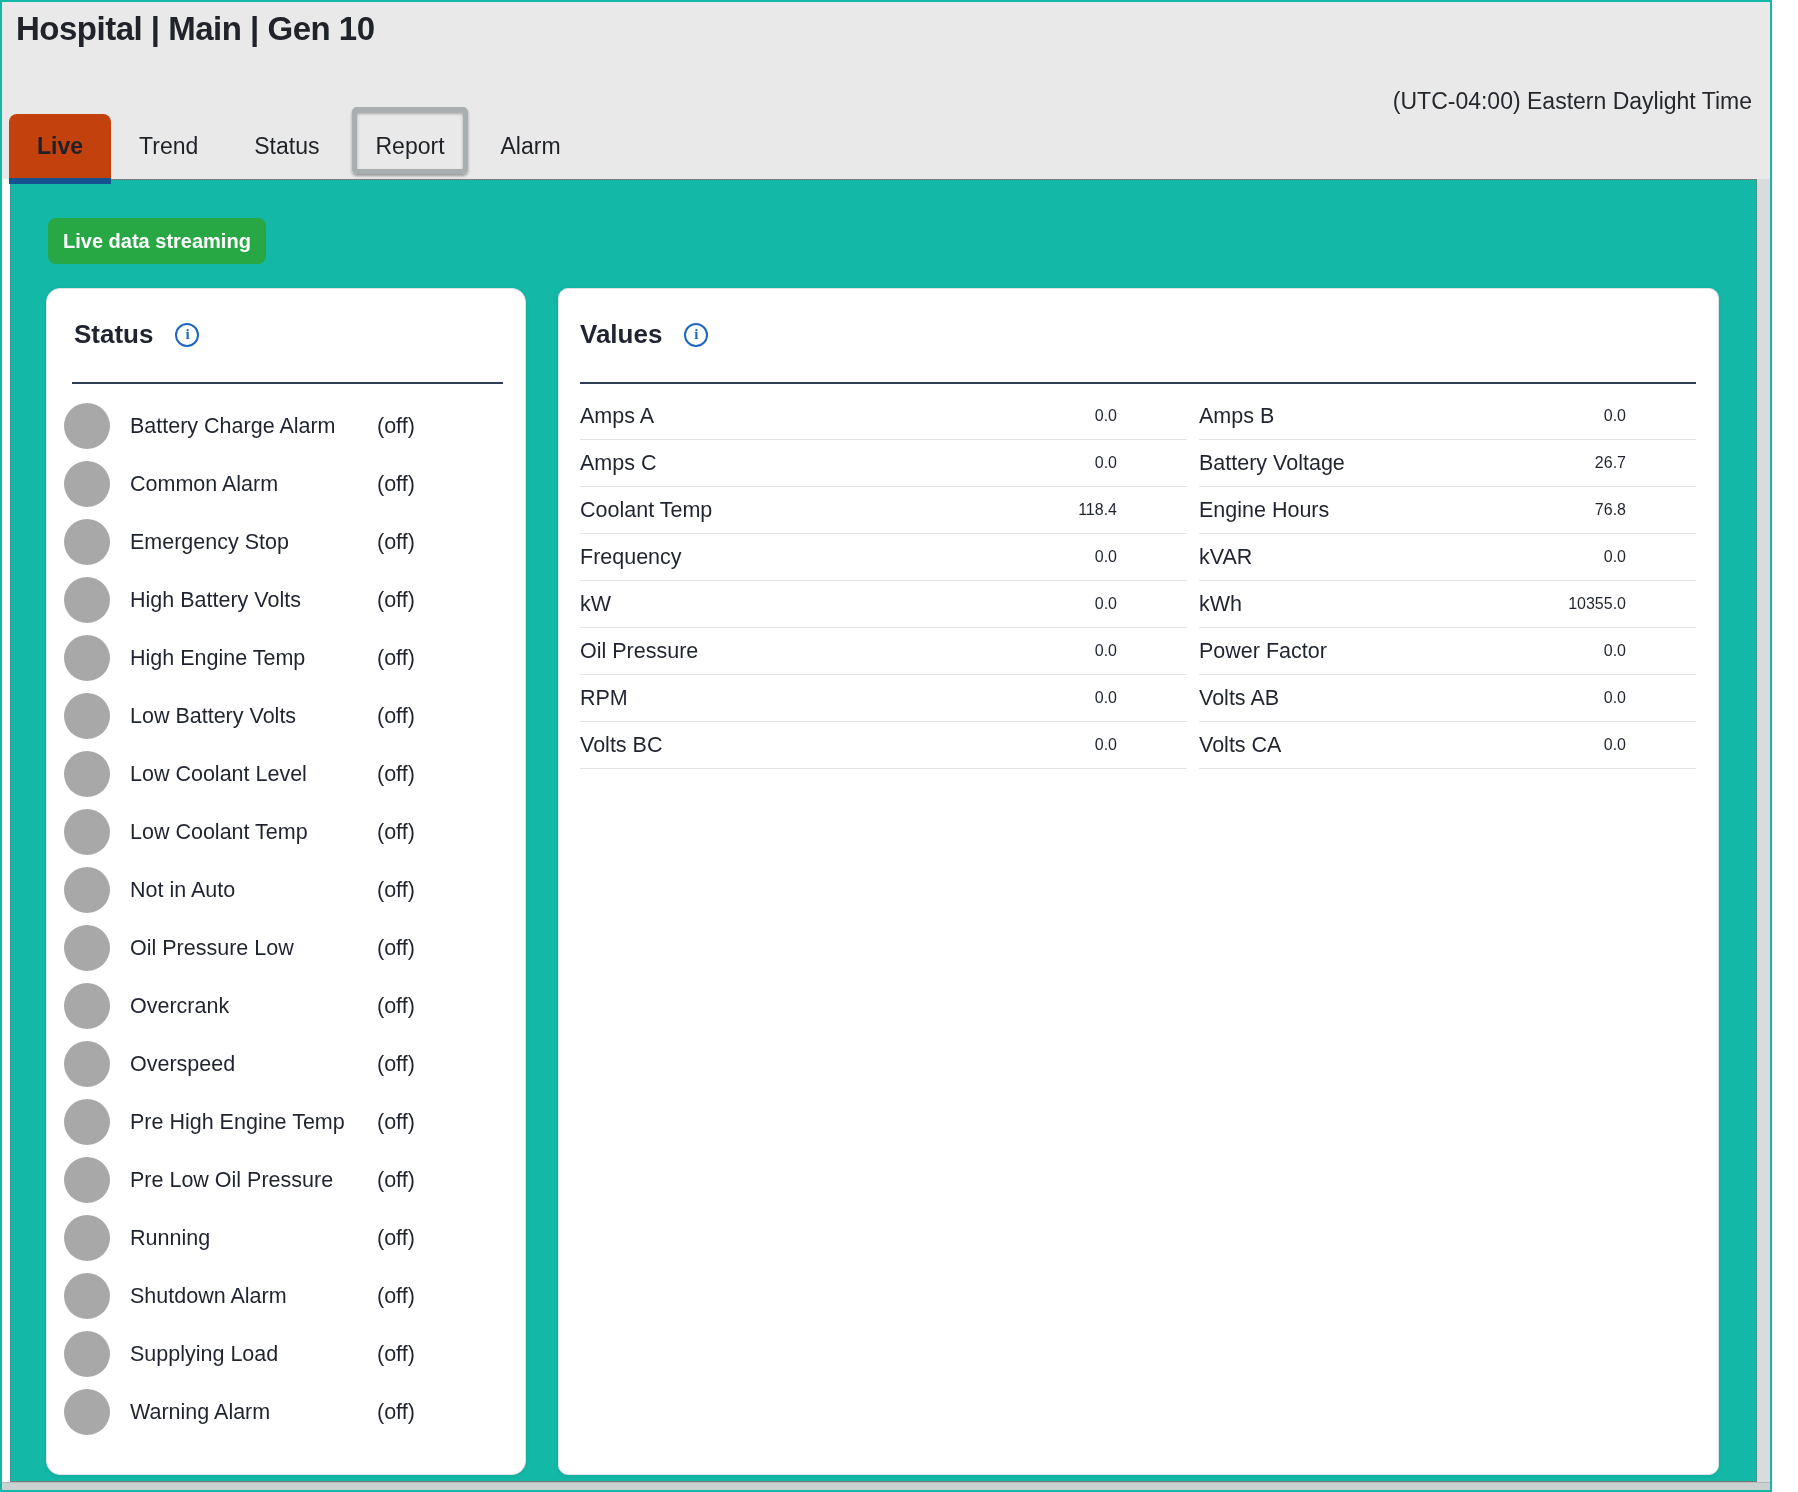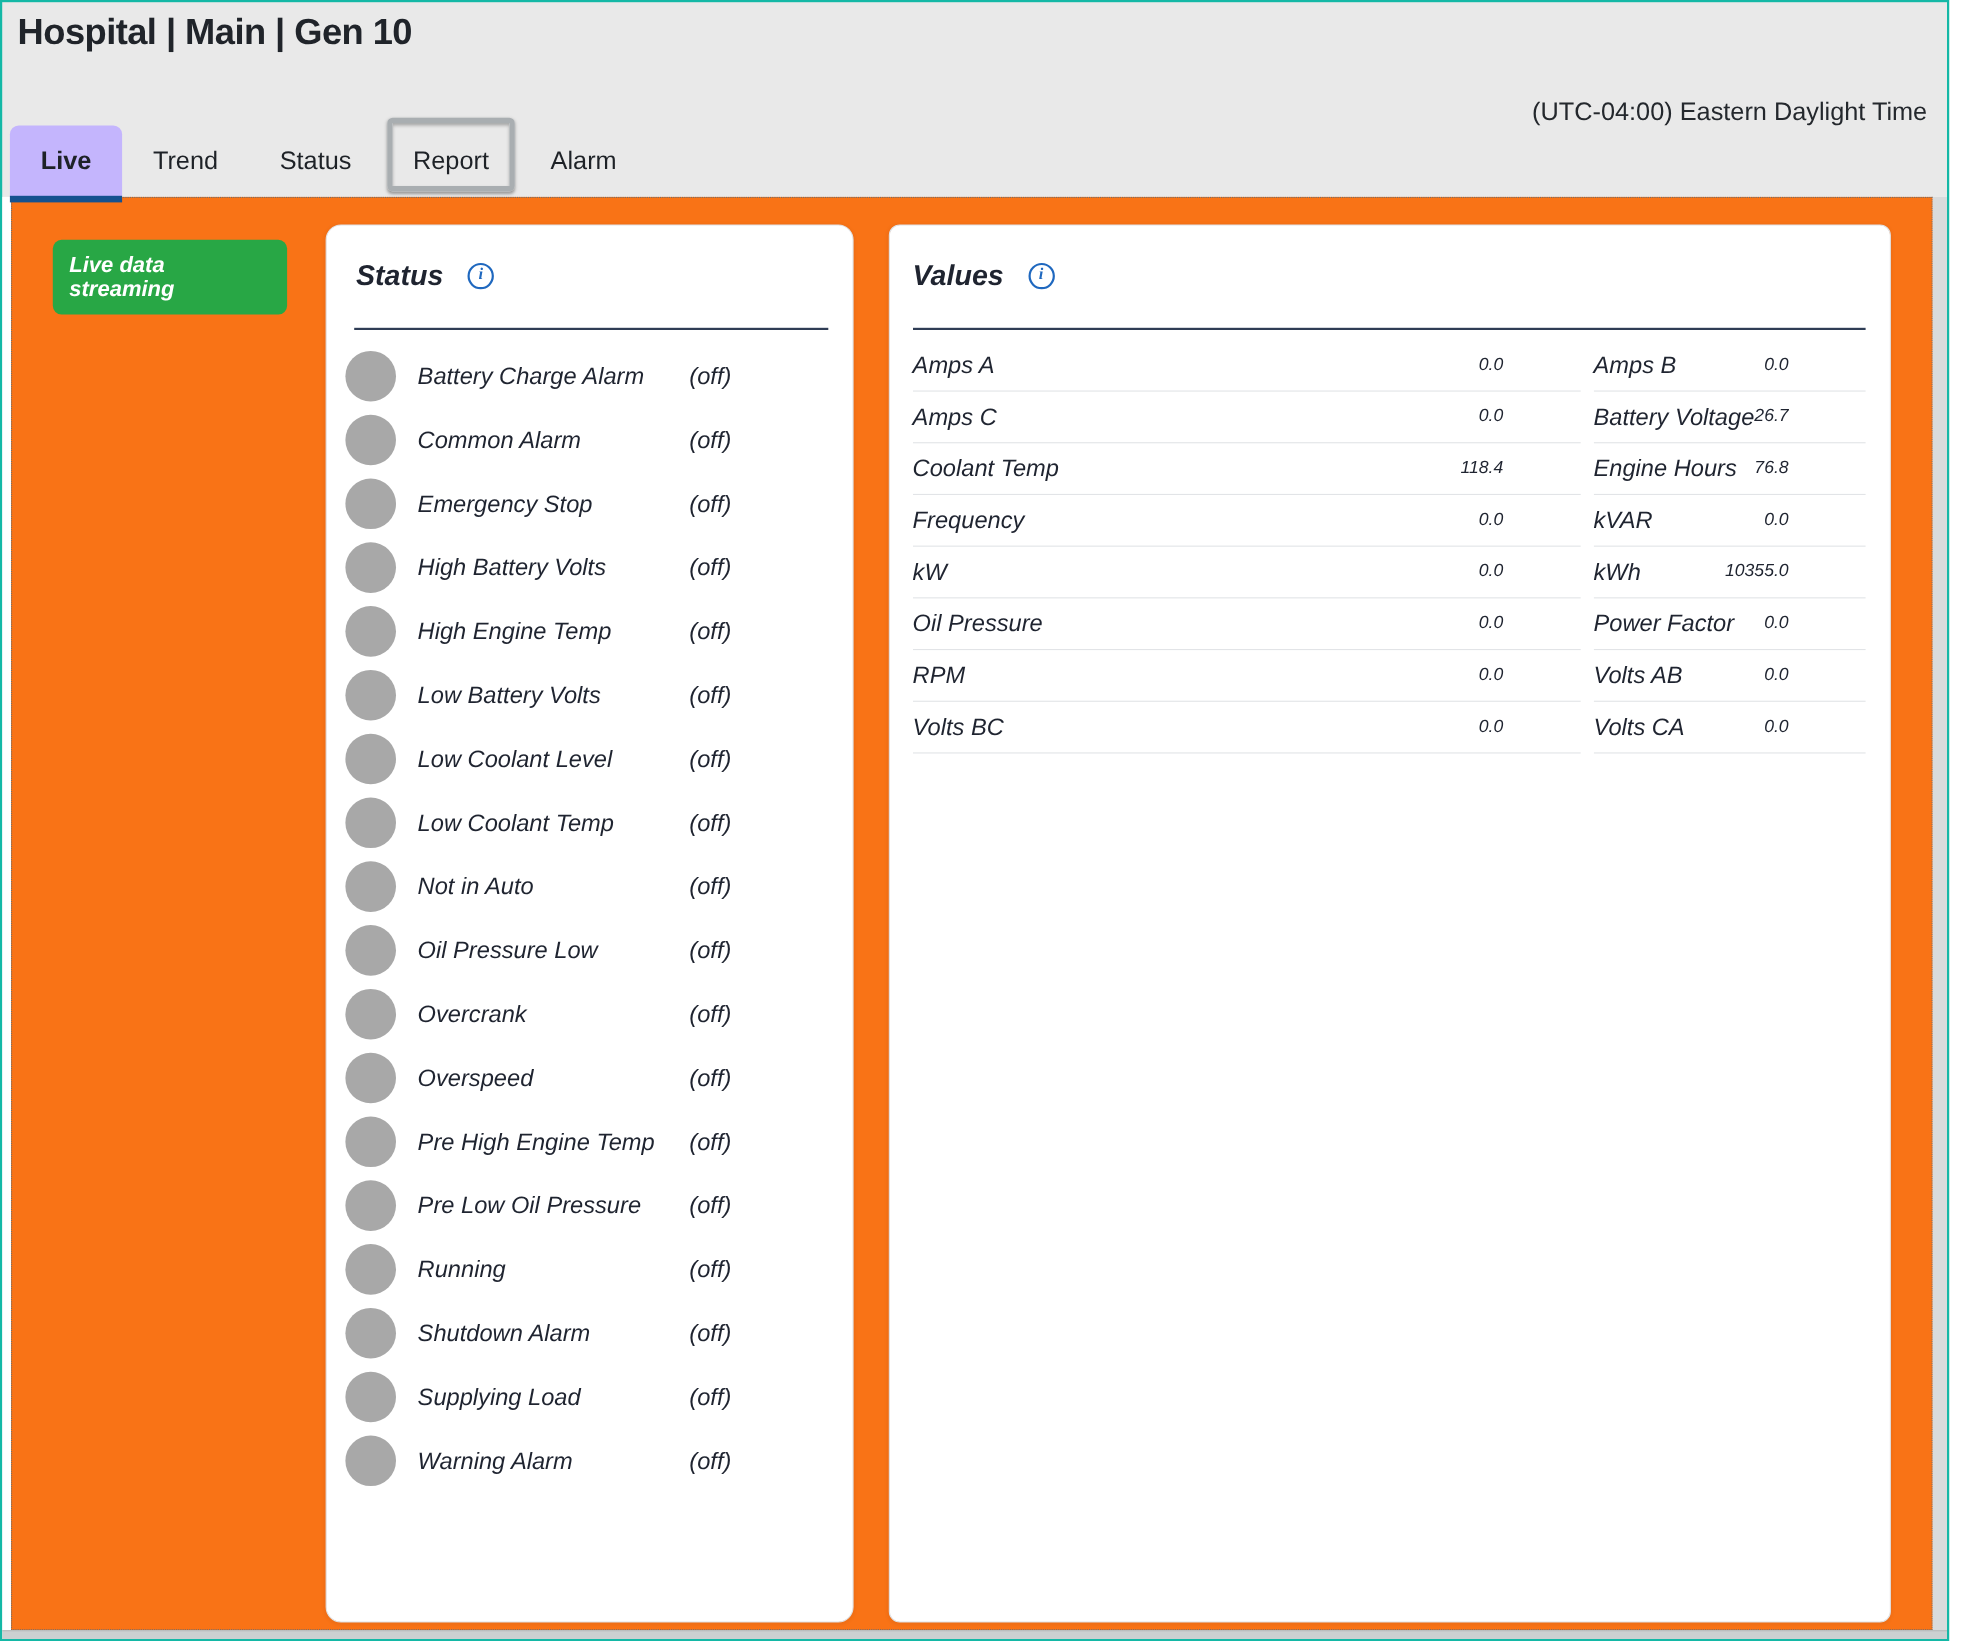--- a/index.html
+++ b/index.html
@@ -12,29 +12,29 @@
     font-family:"Liberation Sans",sans-serif;
     color:#1f2430;
     overflow:hidden;
   }
   
   .header{position:relative;height:177px;flex:none;}
   .page-title{position:absolute;left:14px;top:8px;margin:0;font-size:33px;font-weight:700;color:#20242a;letter-spacing:-0.5px;}
   .tz{position:absolute;right:18px;top:86px;font-size:23px;color:#24282d;}
   .tabbar{position:absolute;left:7px;bottom:0;display:flex;height:65px;z-index:3;}
   .tab{padding:0 28px;display:flex;align-items:center;font-size:23px;color:#1e2227;position:relative;cursor:pointer;white-space:nowrap;}
-  .tab.active{background:#c4b5fd;border-radius:8px 8px 0 0;font-weight:700;}
+  .tab.active{background:#c2410c;border-radius:8px 8px 0 0;font-weight:700;}
   .tab.active::after{content:"";position:absolute;left:0;right:0;bottom:-5px;height:6px;background:var(--active-tab-blue,#15518f);}
   .tab-annotation{position:absolute;top:-7px;bottom:5px;left:5px;right:5px;
     border:5px solid var(--report-highlight-gray,#a9aeb1);border-radius:5px;
     box-shadow:0 2px 3px rgba(0,0,0,.35), inset 0 2px 3px rgba(0,0,0,.28);
     pointer-events:none;}
   
   .main{flex:1;display:flex;min-height:0;background:#fff;}
-  .content{flex:1;margin-left:8px;border:1px dotted #6f6f6f;background:#f97316;display:flex;flex-direction:row;min-width:0;font-style:italic;}
+  .content{flex:1;margin-left:8px;border:1px dotted #6f6f6f;background:#14b8a6;display:flex;flex-direction:column;min-width:0;}
   .vtrack{flex:none;width:13px;background:#d9dbdc;}
   .hbar{flex:none;height:8px;background:#cbd0d1;border-top:1px solid #b5babb;}
   
   .badge{align-self:flex-start;margin:38px 0 0 37px;background:var(--badge-green,#28a745);color:#fff;
     font-size:20px;font-weight:700;padding:12px 15px;border-radius:8px;line-height:1.1;}
   
   .cards{display:flex;gap:32px;margin:24px 37px 6px 35px;flex:1;min-height:0;}
   .card{background:#fff;border:1px solid #e0e2e5;border-radius:10px;box-shadow:0 1px 4px rgba(20,30,40,.08);}
   .status-card{flex:none;width:480px;padding:30px 17px 20px 17px;border-radius:14px;}
   .values-card{flex:1;padding:30px 22px 20px 21px;min-width:0;}

